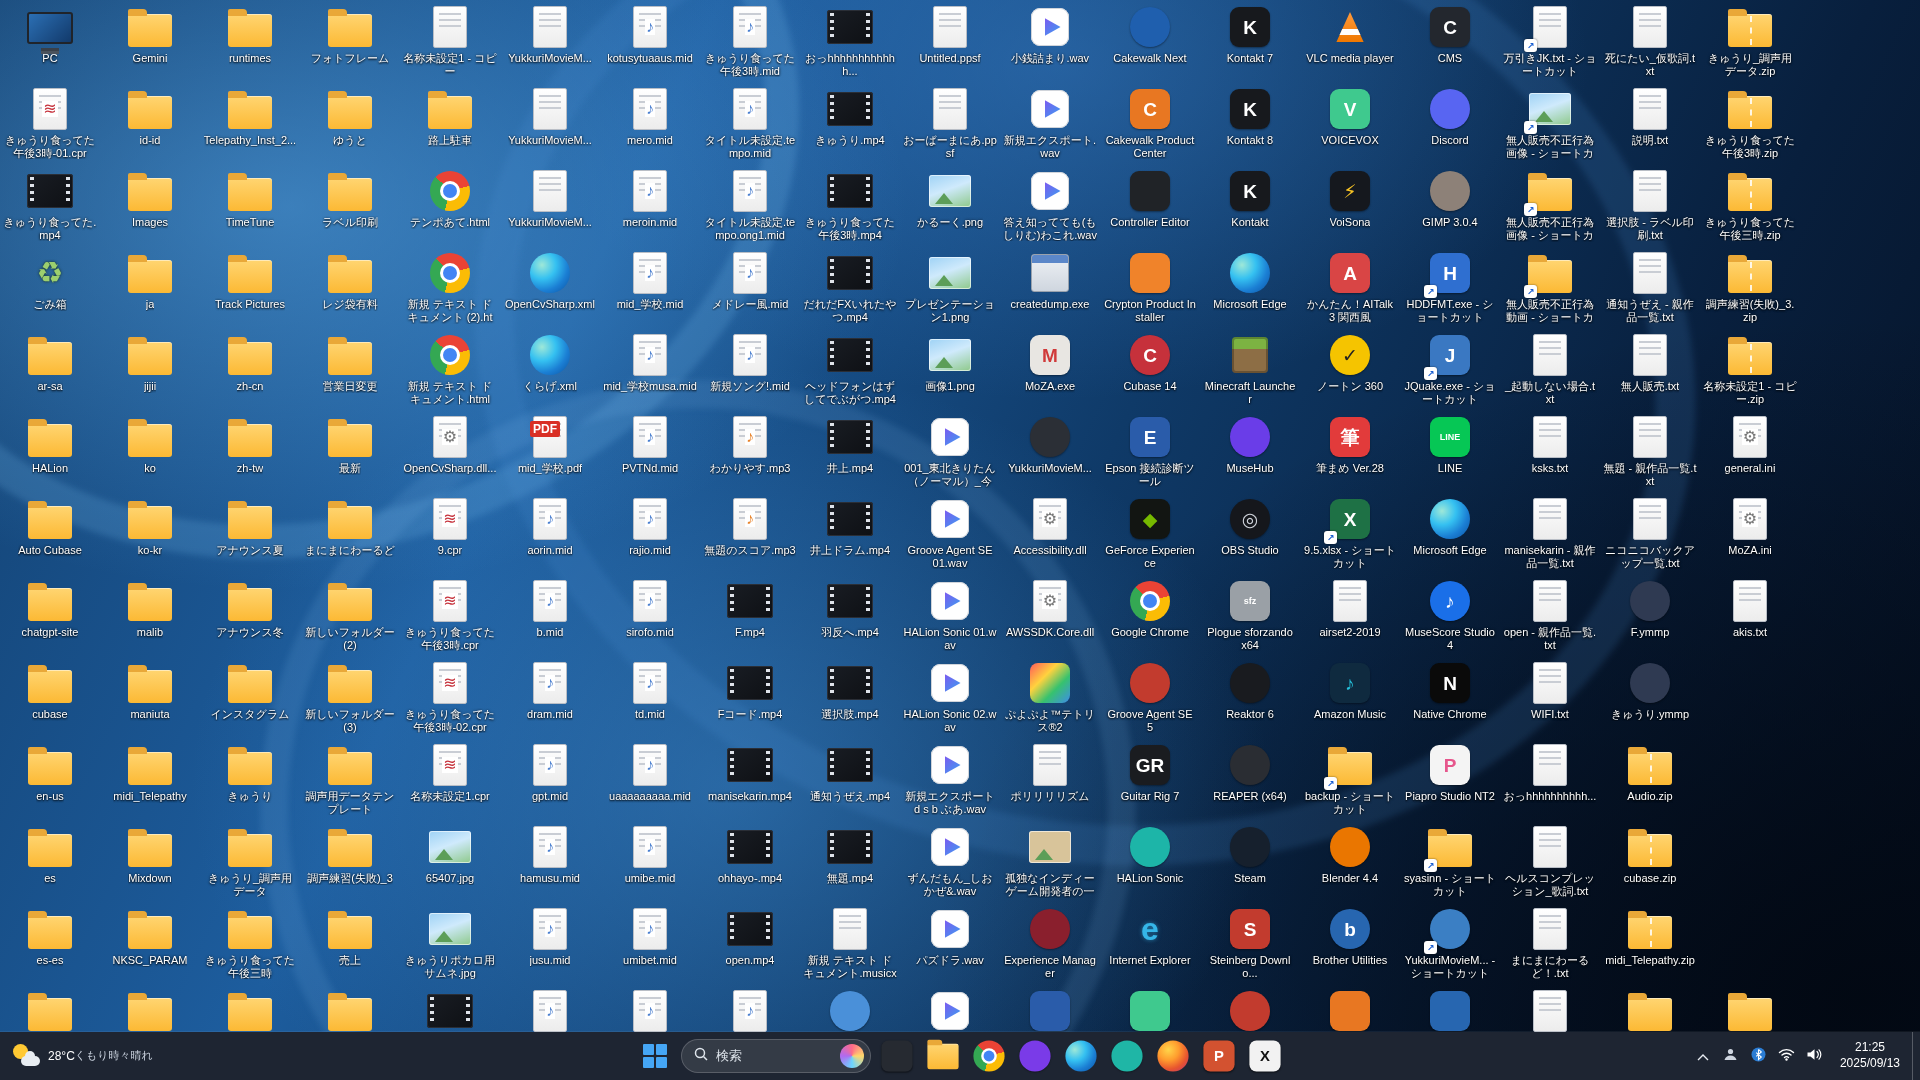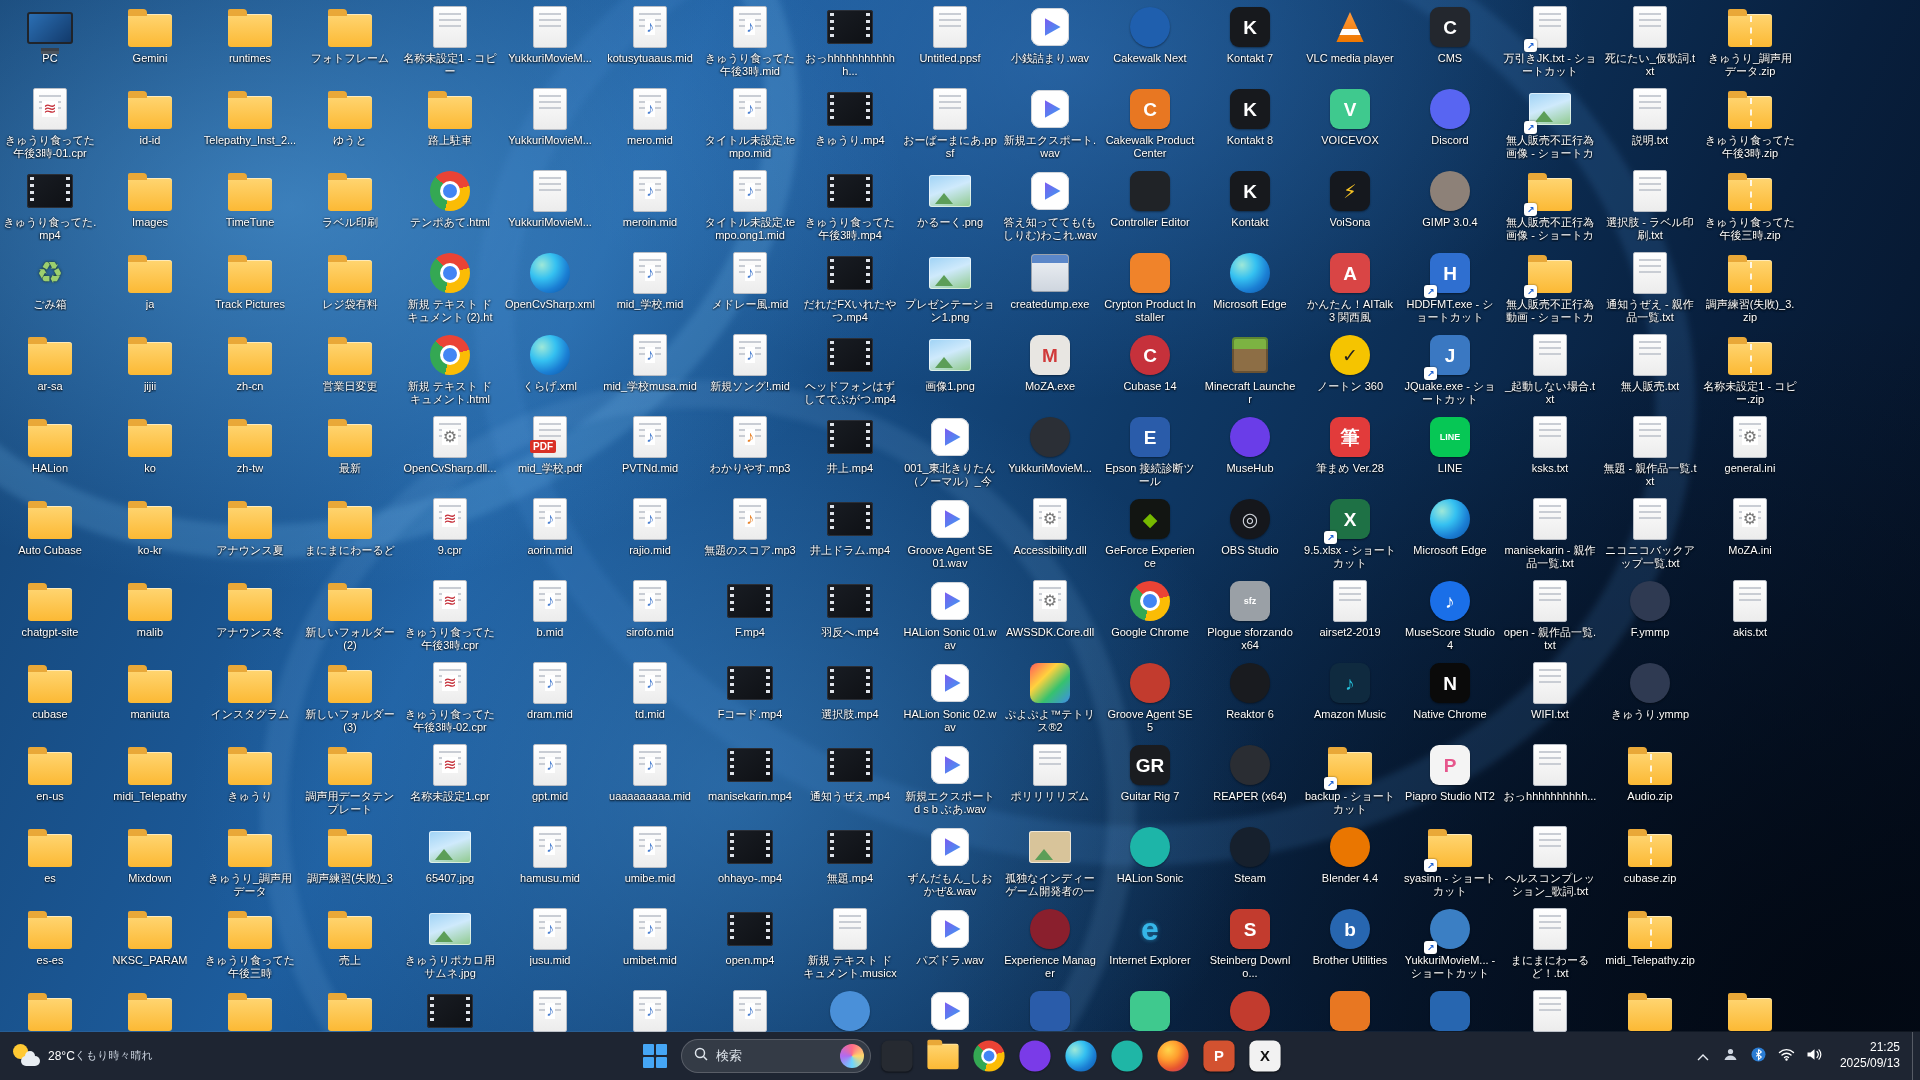--- a/index.html
+++ b/index.html
@@ -23,21 +23,21 @@
   .ic{width:48px;height:46px;position:relative;display:flex;align-items:center;justify-content:center;flex:0 0 auto;}
   .lbl{font-size:11px;color:#fff;text-align:center;max-width:94px;line-height:1.15;max-height:26px;overflow:hidden;
     text-shadow:0 1px 2px rgba(0,0,0,.95),0 0 3px rgba(0,0,0,.7);word-break:break-all;}
   
   .fol{width:44px;height:33px;background:linear-gradient(180deg,#ffd571 0%,#fcb934 100%);border-radius:3px;position:relative;margin-top:6px;box-shadow:inset 0 1px 0 rgba(255,255,255,.5);}
   .fol::before{content:"";position:absolute;top:-5px;left:0;width:19px;height:7px;border-radius:2px 4px 0 0;background:#e9a838;}
   .fol.zip::after{content:"";position:absolute;top:2px;bottom:2px;left:50%;border-left:2px dashed rgba(255,255,255,.85);}
   .doc{width:32px;height:40px;background:linear-gradient(180deg,#ffffff,#ececec);border:1px solid #b9bec6;border-radius:2px;position:relative;display:flex;align-items:center;justify-content:center;}
   .doc::before{content:"";position:absolute;top:6px;left:5px;right:5px;height:16px;background:repeating-linear-gradient(#c9cdd4 0 2px,transparent 2px 6px);}
   .gl{font-style:normal;font-size:16px;position:relative;z-index:1;background:#fff;padding:0 1px;line-height:1;}
-  .pdfband{position:absolute;bottom:4px;left:-4px;background:#d93025;color:#fff;font-style:normal;font-size:10px;font-weight:bold;padding:1px 3px;border-radius:2px;z-index:1;}
+  .pdfband{position:absolute;bottom:20px;left:-4px;background:#d93025;color:#fff;font-style:normal;font-size:12px;font-weight:bold;padding:1px 3px;border-radius:2px;z-index:1;}
   .vid{width:46px;height:34px;background:linear-gradient(140deg,#191d24,#0e1014);border-radius:3px;position:relative;box-shadow:inset 0 0 0 1px #2a2e36;}
   .vid::before,.vid::after{content:"";position:absolute;top:3px;bottom:3px;width:4px;background:repeating-linear-gradient(180deg,#dfe3ea 0 3px,transparent 3px 7px);}
   .vid::before{left:3px}.vid::after{right:3px}
   .med{width:38px;height:38px;background:#fff;border-radius:9px;display:flex;align-items:center;justify-content:center;box-shadow:0 0 0 1px #d0d4da inset;}
   .tri{width:16px;height:18px;background:linear-gradient(135deg,#7b5bf0,#3aa0f0);clip-path:polygon(0 0,100% 50%,0 100%);margin-left:5px;}
   .pic{width:42px;height:32px;border-radius:3px;background:linear-gradient(160deg,#9ed2f5 0%,#cfeafc 45%,#8ec98a 100%);box-shadow:0 0 0 1px rgba(255,255,255,.6) inset;position:relative;overflow:hidden;}
   .pic::after{content:"";position:absolute;left:6px;bottom:3px;width:0;height:0;border-left:9px solid transparent;border-right:9px solid transparent;border-bottom:11px solid #5c9e58;}
   .chrome{width:40px;height:40px;border-radius:50%;background:conic-gradient(from -45deg,#ea4335 0 120deg,#fbbc05 120deg 240deg,#34a853 240deg 360deg);position:relative;}
   .chrome::before{content:"";position:absolute;inset:10px;background:#fff;border-radius:50%;}
   .chrome::after{content:"";position:absolute;inset:13px;background:#4285f4;border-radius:50%;}
@@ -74,21 +74,21 @@
   .winlogo i{background:#45a6f5;border-radius:1px;}
   .search{width:190px;height:34px;border-radius:17px;background:rgba(255,255,255,.10);border:1px solid rgba(255,255,255,.18);display:flex;align-items:center;gap:8px;padding:0 6px 0 12px;box-sizing:border-box;}
   .search-text{flex:1;font-size:13px;color:#dfe5ec;}
   .hl{width:24px;height:24px;border-radius:50%;background:conic-gradient(#ff6a88,#ffd86b,#6bd5ff,#b06af0,#ff6a88);}
   .tb-apps{display:flex;gap:6px;}
   .tbic{width:40px;height:40px;display:flex;align-items:center;justify-content:center;position:relative;}
   .tbic>*{transform:scale(.78);}
   .tray{position:absolute;right:2px;top:0;bottom:0;display:flex;align-items:center;gap:2px;}
   .tray-icons{display:flex;align-items:center;gap:2px;}
   .tray-btn{height:36px;min-width:26px;border:none;background:transparent;display:flex;align-items:center;justify-content:center;border-radius:4px;padding:0 4px;}
-  .clock{display:flex;flex-direction:column;align-items:flex-end;justify-content:center;font-size:12px;color:#fff;line-height:1.3;padding:0 10px;border:none;background:transparent;border-radius:4px;height:40px;font-family:inherit;}
+  .clock{display:flex;flex-direction:column;align-items:center;justify-content:center;font-size:12px;color:#fff;line-height:1.3;padding:0 10px;border:none;background:transparent;border-radius:4px;height:40px;font-family:inherit;}
   .showdesk{width:5px;height:100%;border-left:1px solid rgba(255,255,255,.25);}
 </style>
 </head>
 <body>
 
 <div class="desktop">
   <div class="sw s1"></div>
   <div class="sw s2"></div>
   <div class="sw s3"></div>
   <div class="grid">

